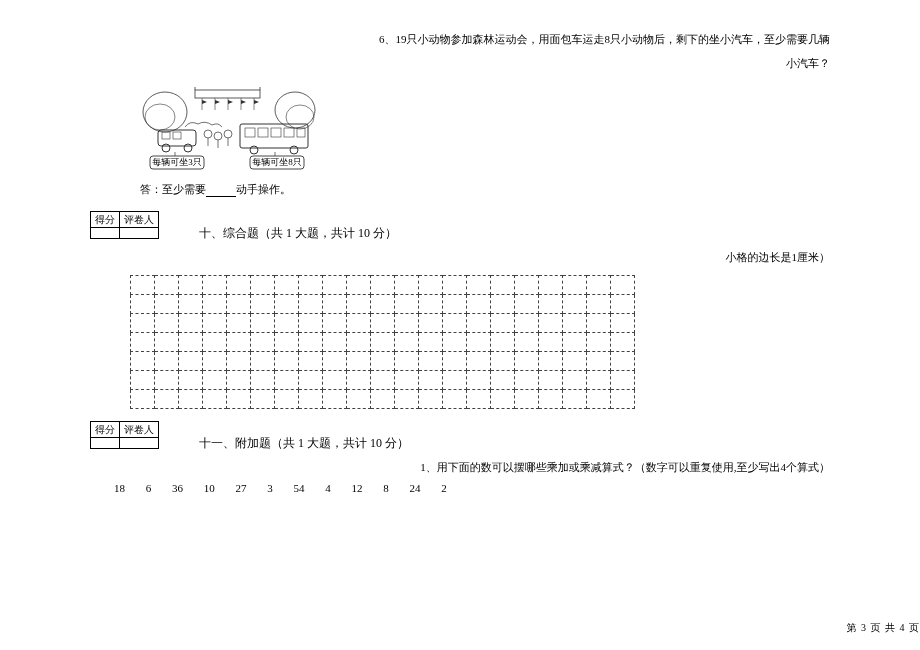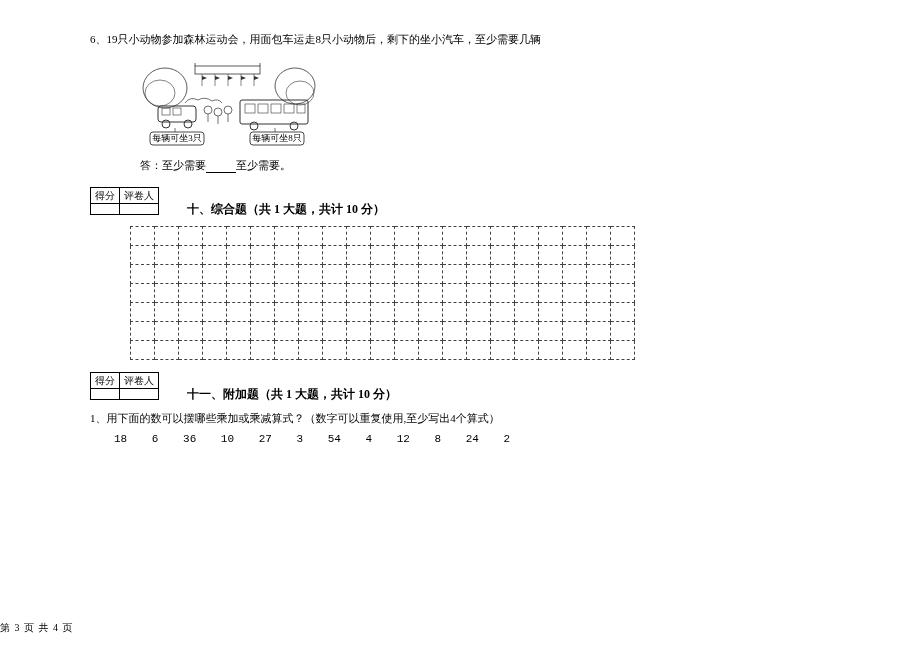--- a/index.html
+++ b/index.html
@@ -16,20 +16,21 @@
       color: #000;
       position: relative;
       padding: 30px 90px 20px 90px;
     }
     .content {
       width: 100%;
     }
     .question-text {
       line-height: 1.8;
       margin-bottom: 4px;
+      text-align: right;
     }
     .indent {
       padding-left: 24px;
     }
     .illustration {
       margin: 8px 0 10px 50px;
       text-align: right;
     }
     .illustration svg {
       display: block;
@@ -60,60 +61,60 @@
     }
     .score-table .empty-row td {
       height: 11px;
     }
     .section-header {
       display: flex;
       align-items: flex-end;
       margin: 12px 0 6px 0;
     }
     .section-title {
-      font-weight: bold;
+      font-weight: normal;
       font-size: 12px;
-      margin-left: 20px;
+      margin-left: 32px;
     }
     .grid-area {
       margin: 8px 0 10px 40px;
     }
     .grid-table {
       border-collapse: collapse;
     }
     .grid-table td {
       width: 24px;
       height: 19px;
       border: 1px dashed #444;
     }
     .number-list {
       padding-left: 24px;
       margin-top: 4px;
       word-spacing: 18px;
       font-size: 11px;
-      font-family: Liberation Mono, monospace;
     }
     .footer {
       position: absolute;
       bottom: 15px;
       left: 0;
       right: 0;
-      text-align: left;
+      text-align: right;
       font-size: 10px;
       letter-spacing: 1px;
     }
   </style>
 </head>
 <body>
 
 <div class="content">
 
   <div class="question-text">
     <span>6、</span><span>19只小动物参加森林运动会，用面包车运走8只小动物后，剩下的坐小汽车，至少需要几辆</span>
   </div>
+  <div class="question-text indent">小汽车？</div>
 
   <div class="illustration">
     <svg width="180" height="90" viewBox="0 0 180 90">
 
       <ellipse cx="25" cy="30" rx="22" ry="20" fill="none" stroke="#333" stroke-width="0.8"></ellipse>
       <ellipse cx="20" cy="35" rx="15" ry="13" fill="none" stroke="#333" stroke-width="0.6"></ellipse>
       <ellipse cx="155" cy="28" rx="20" ry="18" fill="none" stroke="#333" stroke-width="0.8"></ellipse>
       <ellipse cx="160" cy="35" rx="14" ry="12" fill="none" stroke="#333" stroke-width="0.6"></ellipse>
 
       <rect x="55" y="8" width="65" height="8" fill="none" stroke="#333" stroke-width="0.8"></rect>
@@ -159,39 +160,40 @@
       <text x="37" y="83" font-size="9" text-anchor="middle" font-family="SimSun">每辆可坐3只</text>
       <rect x="110" y="74" width="54" height="13" rx="3" fill="#fff" stroke="#333" stroke-width="0.9"></rect>
       <text x="137" y="83" font-size="9" text-anchor="middle" font-family="SimSun">每辆可坐8只</text>
 
       <line x1="35" y1="74" x2="35" y2="70" stroke="#333" stroke-width="0.7"></line>
       <line x1="135" y1="74" x2="135" y2="70" stroke="#333" stroke-width="0.7"></line>
     </svg>
   </div>
 
   <div class="answer-line">
-    <span>答：至少需要</span><span class="underline"></span><span>至少需要。</span>
+    <span>答：至少需要</span><span class="underline"></span><span>动手操作。</span>
   </div>
 
   <div class="section-header">
     <table class="score-table">
       <tbody>
           <tr>
         <td>得分</td>
         <td>评卷人</td>
       </tr>
       <tr class="empty-row">
         <td></td>
         <td></td>
       </tr>
     </tbody>
       </table>
     <span class="section-title">十、综合题（共 1 大题，共计 10 分）</span>
   </div>
 
+  <div class="question-text">小格的边长是1厘米）</div>
 
   <div class="grid-area">
     <table class="grid-table">
       <tbody>
           <tr>
             <td></td>
             <td></td>
             <td></td>
             <td></td>
             <td></td>

